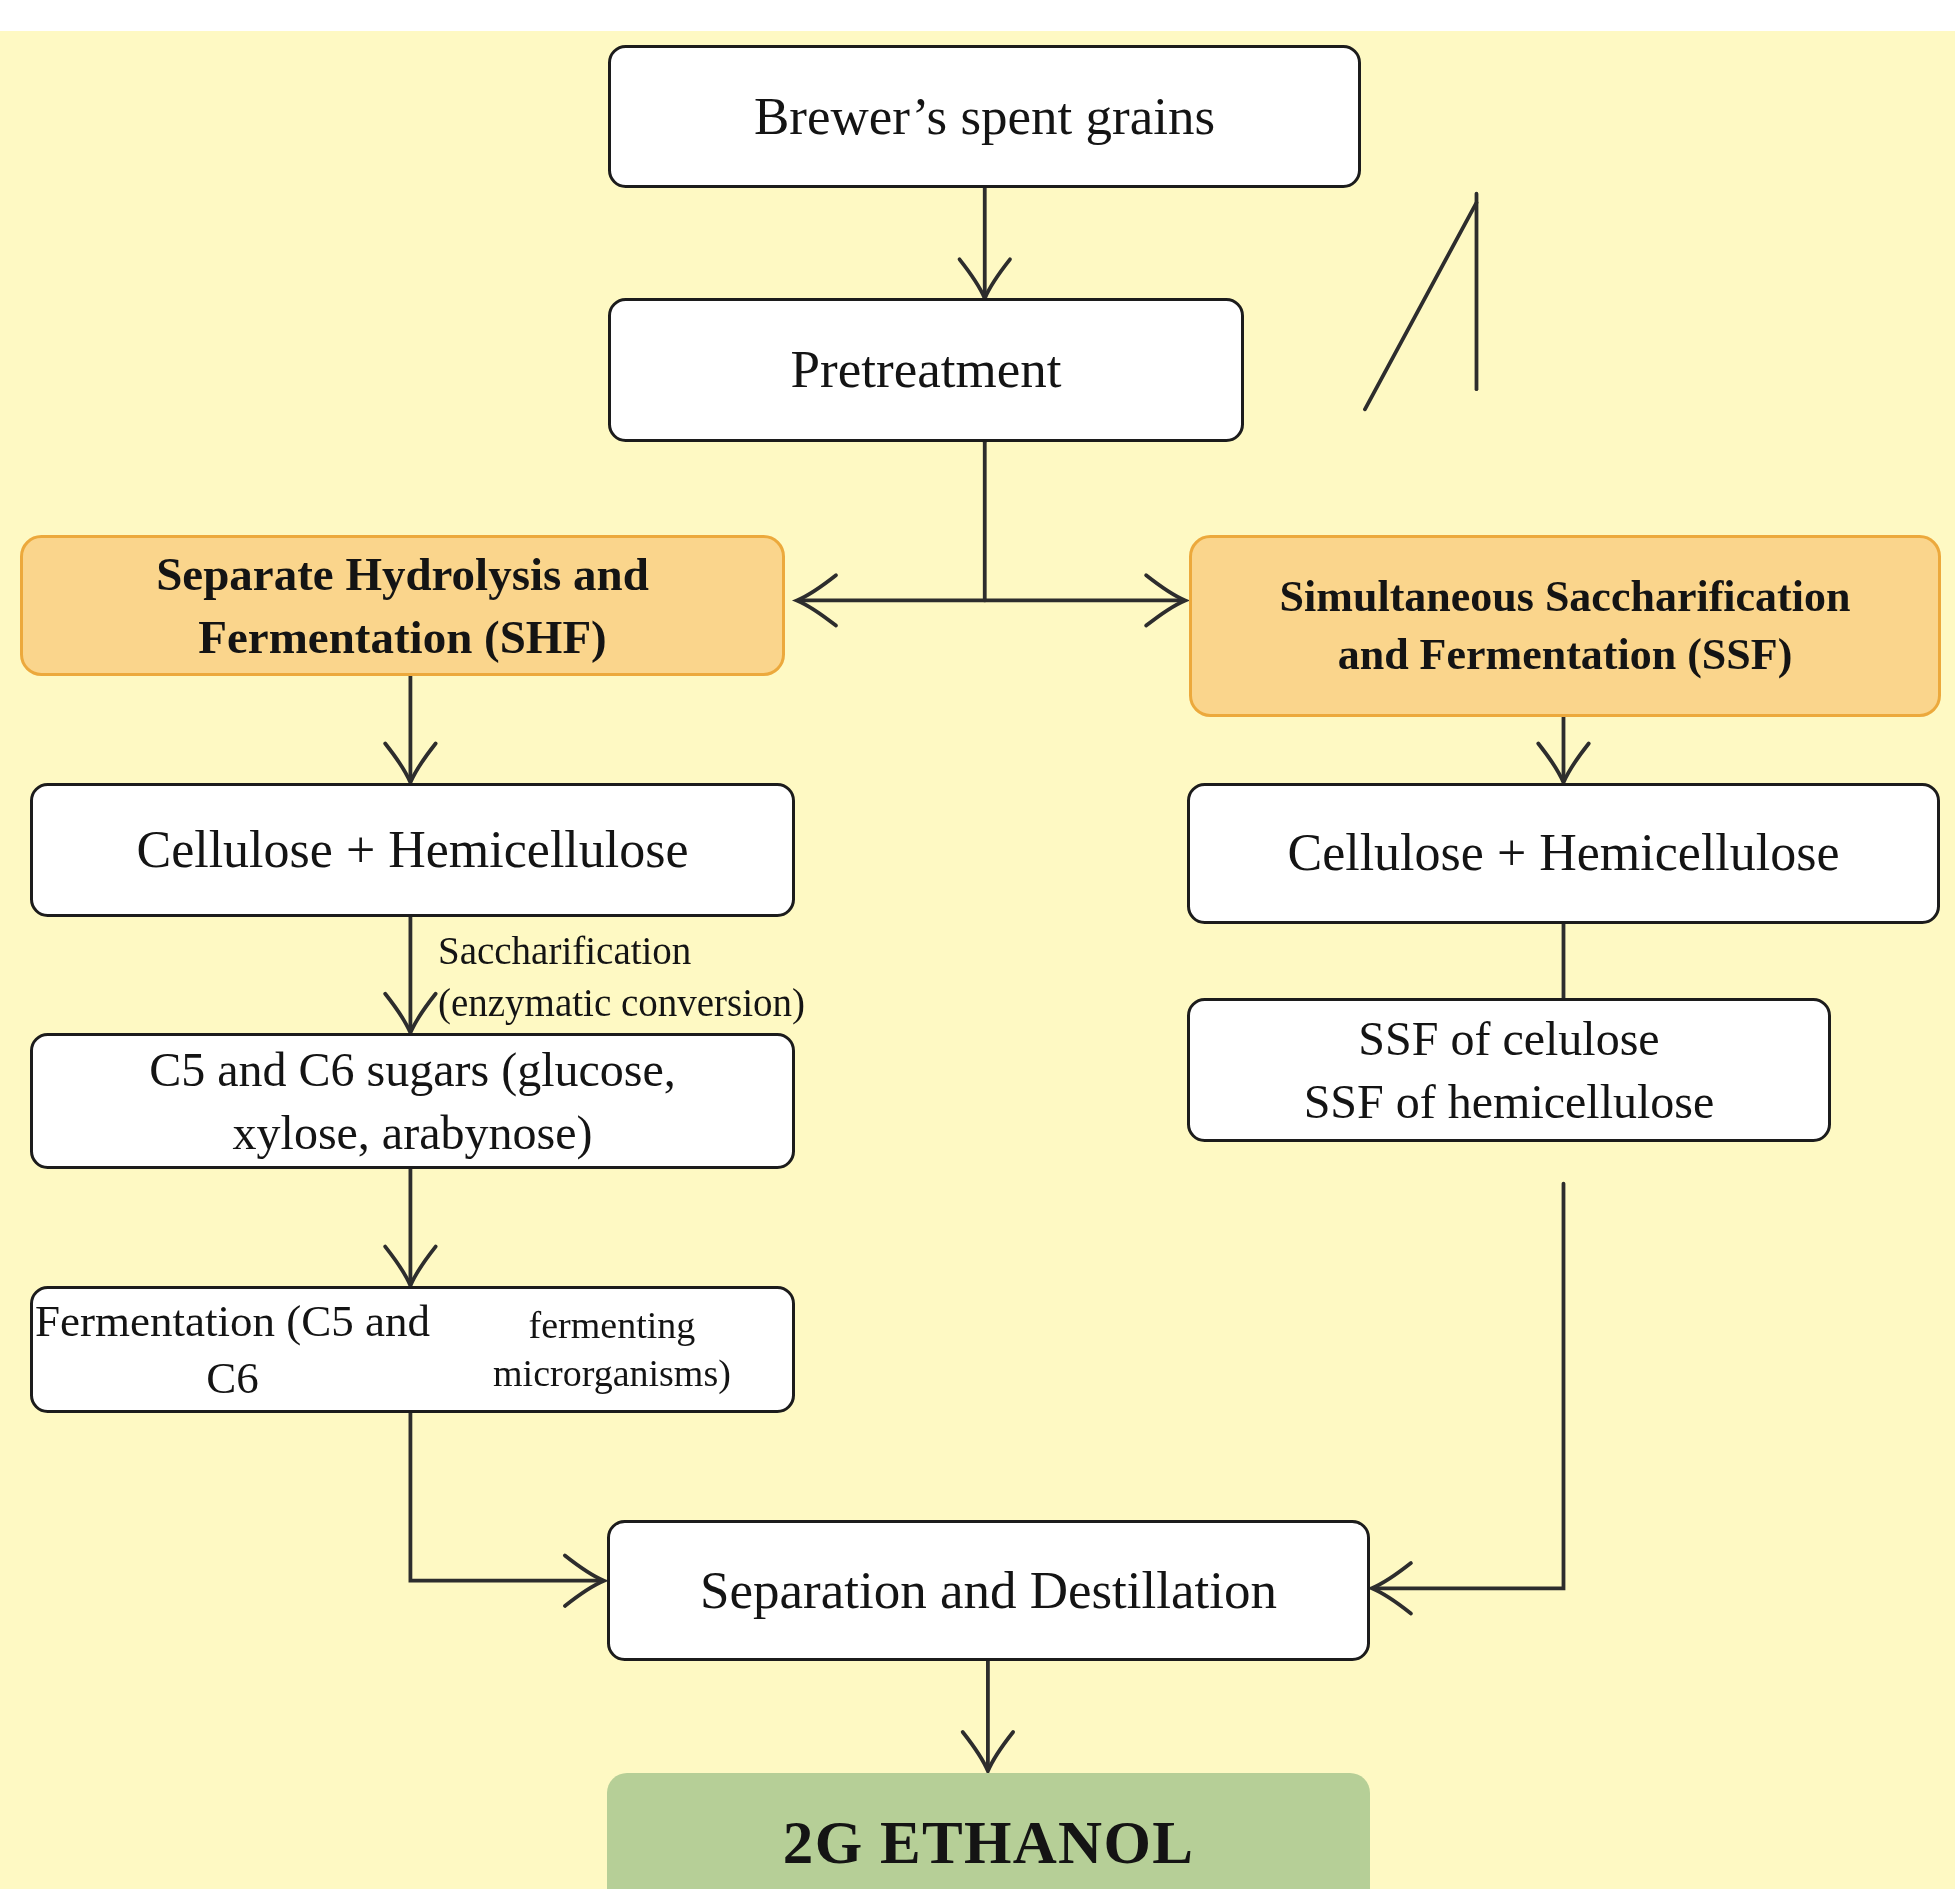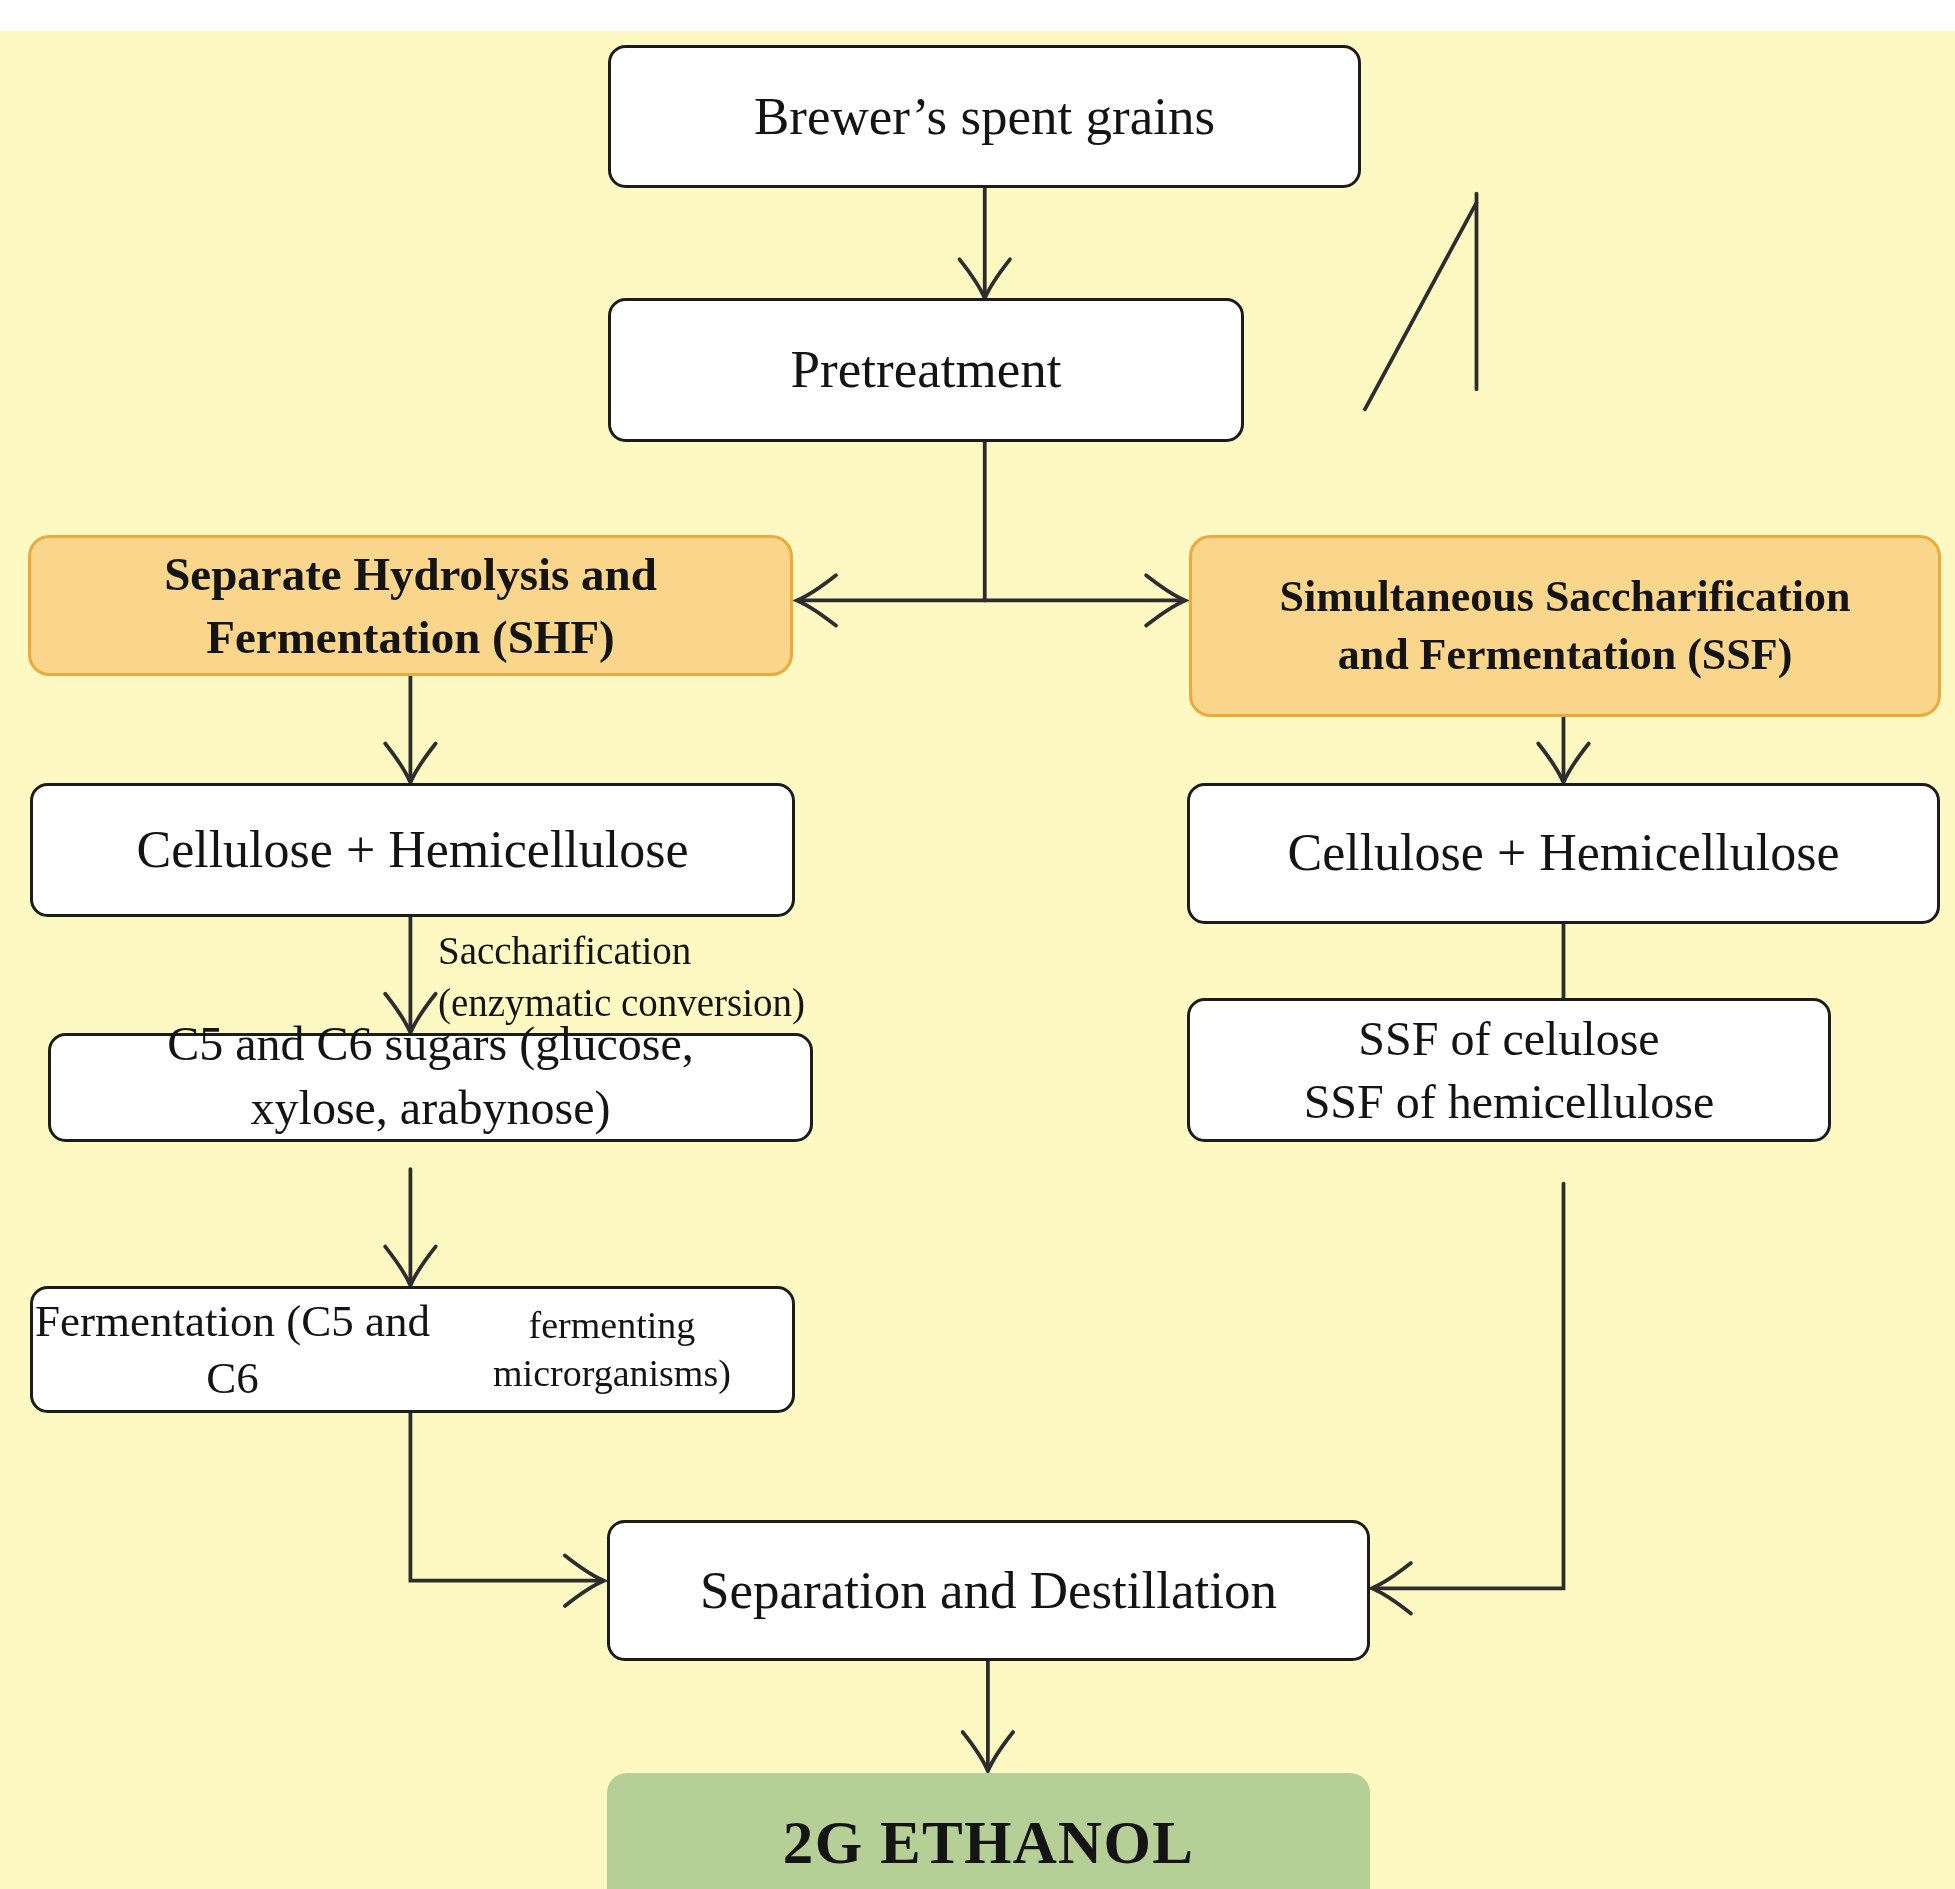--- a/index.html
+++ b/index.html
@@ -98,38 +98,38 @@
 
   <div class="node white fs-main" style="left:608px;top:14px;width:753px;height:143px;">
     <div class="lbl">Brewer’s spent grains</div>
   </div>
 
   <div class="node white fs-main" style="left:608px;top:267px;width:636px;height:144px;">
     <div class="lbl">Pretreatment</div>
   </div>
 
 
-  <div class="node orange fs-shf" style="left:28px;top:504px;width:765px;height:141px;">
+  <div class="node orange fs-shf" style="left:20px;top:504px;width:765px;height:141px;">
     <div class="lbl">Separate Hydrolysis  and
 Fermentation (SHF)</div>
   </div>
 
   <div class="node orange fs-ssf" style="left:1189px;top:504px;width:752px;height:182px;">
     <div class="lbl">Simultaneous  Saccharification
 and Fermentation (SSF)</div>
   </div>
 
   <div class="node white" style="left:30px;top:752px;width:765px;height:134px;font-size:52px;">
     <div class="lbl">Cellulose + Hemicellulose</div>
   </div>
 
   <div class="note note-sacch" style="left:438px;top:894px;width:479px;">Saccharification
 (enzymatic conversion)</div>
 
-  <div class="node white fs-two" style="left:48px;top:1002px;width:765px;height:109px;align-items:flex-end;">
+  <div class="node white fs-two" style="left:30px;top:1002px;width:765px;height:136px;">
     <div class="lbl">C5 and C6 sugars (glucose,
 xylose, arabynose)</div>
   </div>
 
   <div class="node white" style="left:30px;top:1255px;width:765px;height:127px;flex-direction:row;">
     <div class="ferm-l1">Fermentation (C5 and C6</div>
     <div class="ferm-l2">fermenting microrganisms)</div>
   </div>
 
   <div class="node white" style="left:1187px;top:752px;width:753px;height:141px;font-size:52px;">

